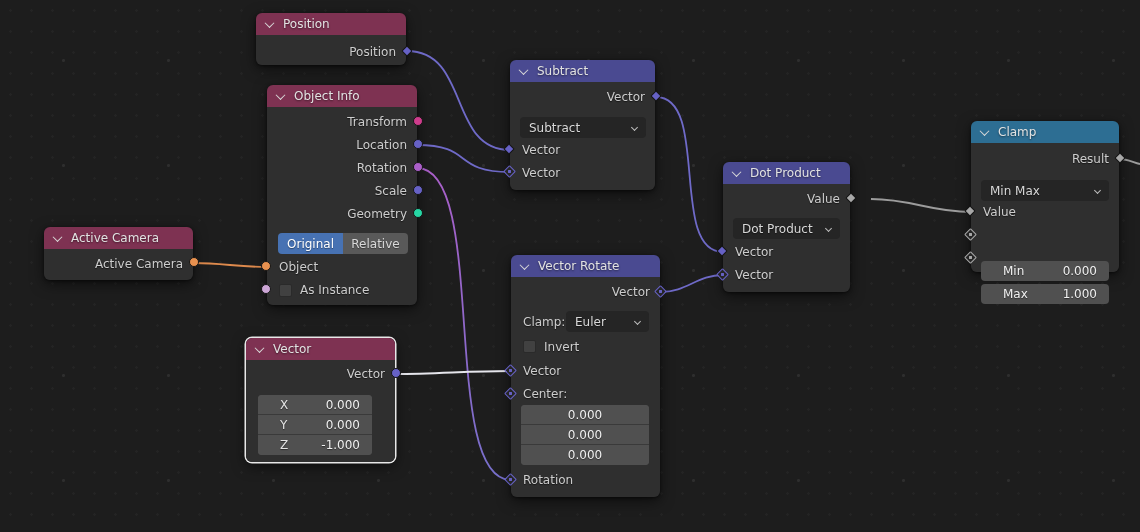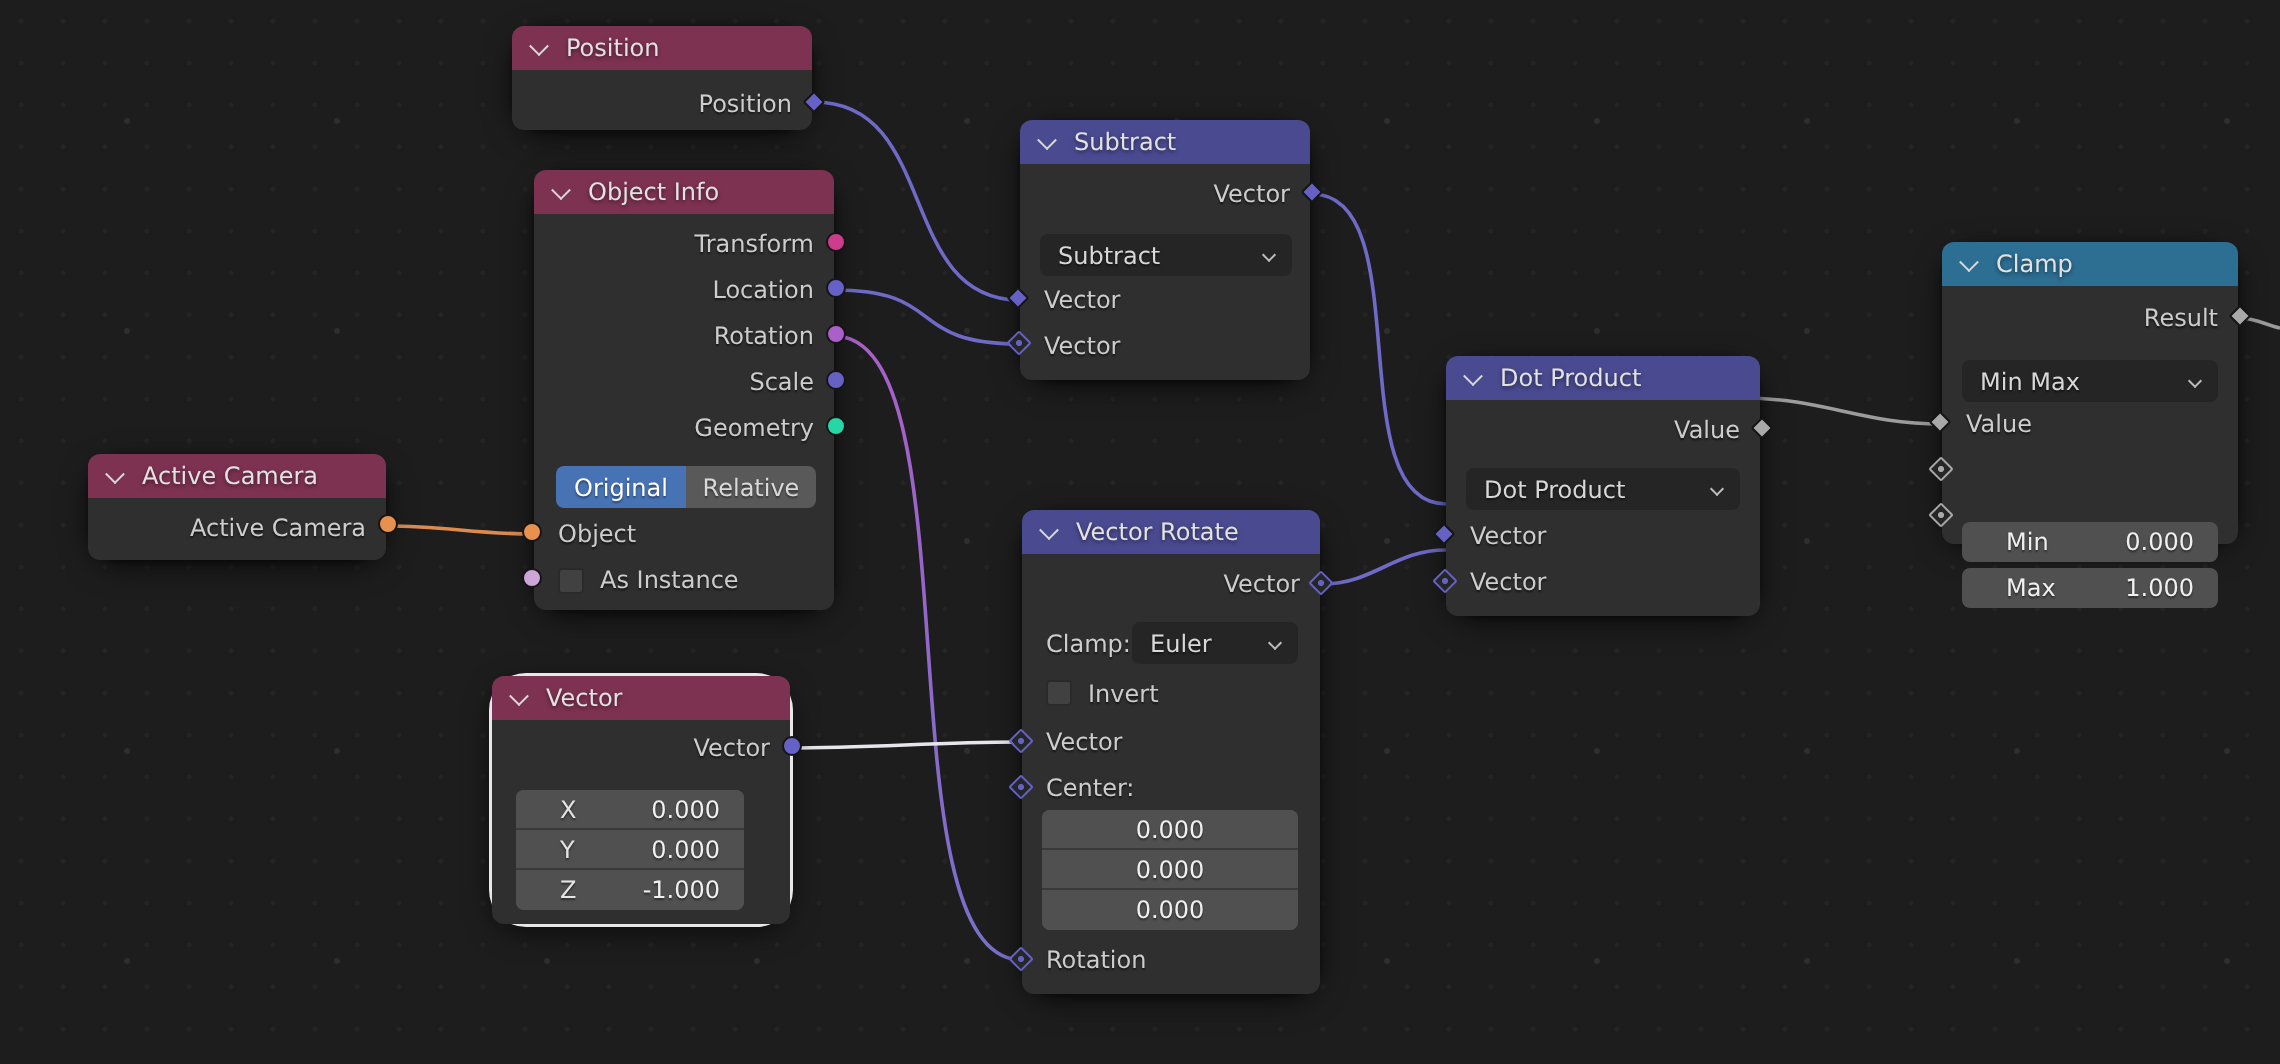--- a/index.html
+++ b/index.html
@@ -23,21 +23,21 @@
     background-position:11px 8px,0 0;
     font-family:"DejaVu Sans","Liberation Sans",sans-serif;
     font-size:12px;color:#CDCDCD;
   }
   .wires{position:absolute;left:0;top:0;width:1140px;height:532px;z-index:1;}
   .wires path{fill:none;stroke-width:1.8px;}
   .w-purple{stroke:var(--wire-purple);}
   .w-orange{stroke:var(--wire-orange);stroke-width:2px;}
   .w-gray{stroke:var(--wire-gray);stroke-width:1.6px;}
   .w-white{stroke:var(--wire-white);stroke-width:2px;}
-  .node{position:absolute;z-index:2;border-radius:17px;
+  .node{position:absolute;z-index:2;border-radius:6px;
     box-shadow:0 4px 14px rgba(0,0,0,.55),0 1px 3px rgba(0,0,0,.5);text-align:right;}
   .node.selected{box-shadow:0 0 0 1.5px #E8E8E8,0 4px 14px rgba(0,0,0,.6);}
   .nhead{height:22px;display:flex;align-items:center;padding-left:10px;
     border-radius:6px 6px 0 0;color:#E2E2E2;
     text-shadow:0 1px 2px rgba(0,0,0,.5);}
   .nhead.red{background:var(--header-input);}
   .nhead.indigo{background:var(--header-vector);}
   .nhead.teal{background:var(--header-converter);}
   .ntitle{margin-left:10px;}
   .nbody{position:absolute;left:0;right:0;top:22px;bottom:0;background:var(--node-body);
@@ -262,21 +262,21 @@
       <div class="row in" style="top:192px">
           <span class="lbl">Rotation</span>
         </div>
     </div>
     <span class="sk dd" style="--c:var(--socket-vector);right:-5px;top:32px"></span>
     <span class="sk dd" style="--c:var(--socket-vector);left:-5px;top:111px"></span>
     <span class="sk dd" style="--c:var(--socket-vector);left:-5px;top:134px"></span>
     <span class="sk dd" style="--c:var(--socket-vector);left:-5px;top:220px"></span>
   </div>
 
-  <div class="node" style="left:723px;top:178px;width:157px;height:130px">
+  <div class="node" style="left:723px;top:162px;width:127px;height:130px">
     <div class="nhead indigo">
       <span class="chev"></span>
       <span class="ntitle lbl">Dot Product</span>
     </div>
     <div class="nbody">
       <div class="row out" style="top:4px">
           <span class="lbl">Value</span>
         </div>
       <div class="dropdown" style="left:10px;right:10px;top:34px">
         <span class="lbl">Dot Product</span>

